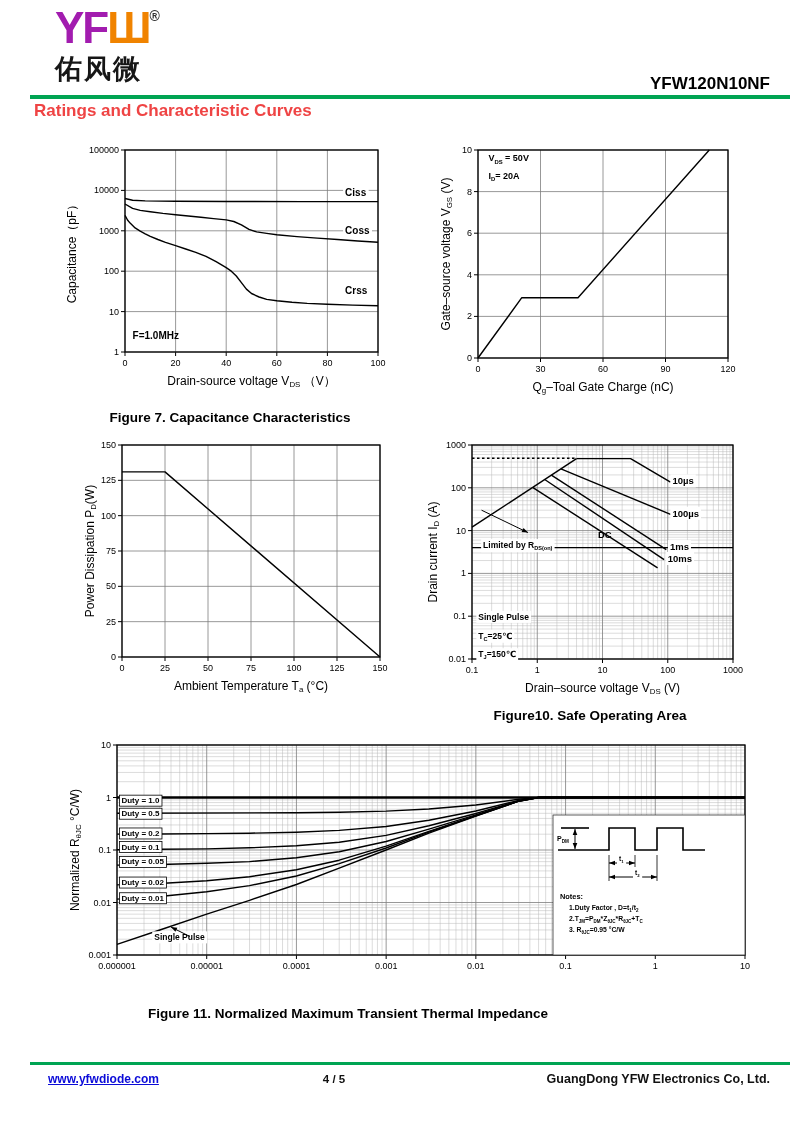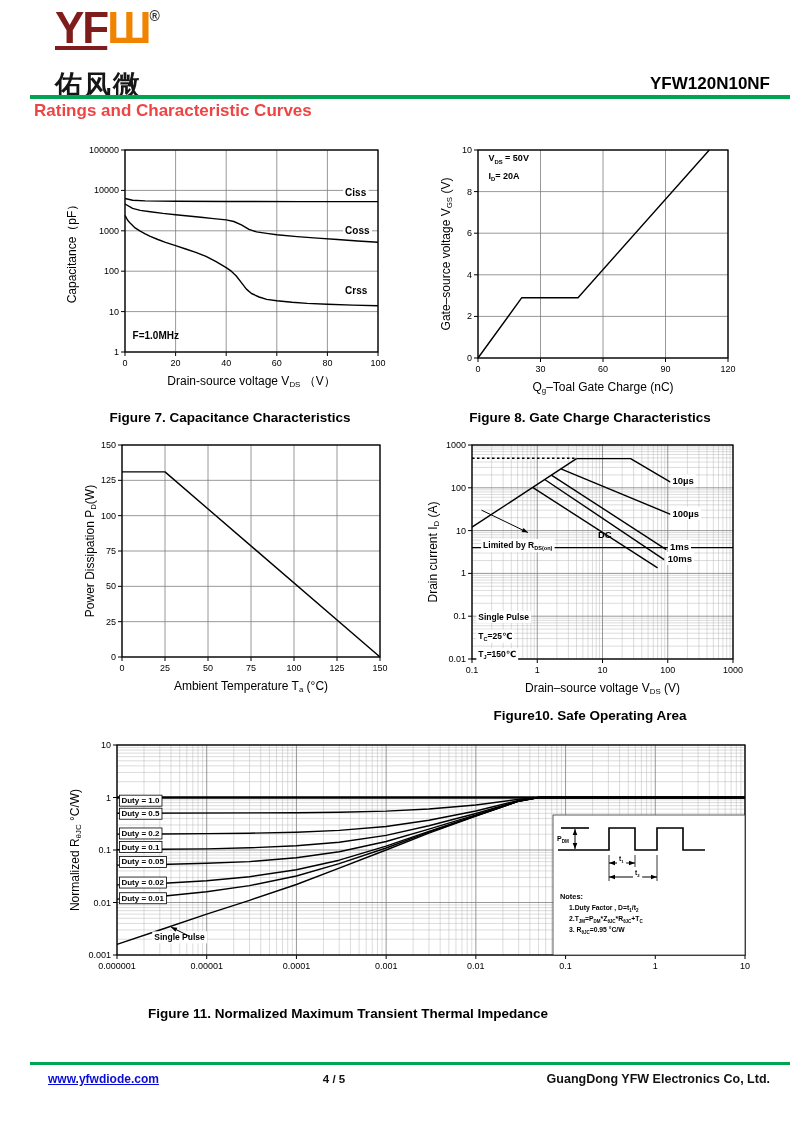--- a/index.html
+++ b/index.html
@@ -3,24 +3,24 @@
 <meta charset="utf-8">
 <style>
   * { margin:0; padding:0; box-sizing:border-box; }
   html,body { width:800px; height:1130px; background:#ffffff;
     font-family:"Liberation Sans","DejaVu Sans",sans-serif; color:#111; }
   #page { position:relative; width:800px; height:1130px; background:#fff; overflow:hidden; }
 
   
   .logo-wrap { position:absolute; left:55px; top:6px; }
   .logo-main { font-weight:bold; font-size:44px; letter-spacing:-2px; line-height:1; }
-  .logo-yf { color:#7f1d1d;text-decoration:underline; }
+  .logo-yf { color:#a21caf; }
   .logo-sha { color:#f08300; }
   .logo-reg { font-size:14px; color:#333; vertical-align:22px; font-weight:bold; letter-spacing:0; }
-  .logo-cn { font-weight:bold; font-size:27px; color:#161616; letter-spacing:2px; margin-top:17px; }
+  .logo-cn { font-weight:bold; font-size:27px; color:#161616; letter-spacing:2px; margin-top:1px; }
   .part-number { position:absolute; right:30px; top:74px; font-weight:bold; font-size:17px; color:#000; }
   .header-rule { position:absolute; left:30px; top:95px; width:760px; height:4px; background:#00a453; }
   .section-title { position:absolute; left:34px; top:101px; font-weight:bold; font-size:17px; color:#ef4444; }
 
   
   .chart-svg { position:absolute; }
   .fig-caption { position:absolute; font-weight:bold; font-size:13.5px; color:#000; text-align:center; }
 
   
   .footer-rule { position:absolute; left:30px; top:1062px; width:760px; height:3px; background:#00a453; }
@@ -134,21 +134,20 @@
         <polyline points="58.0,218.0 101.8,157.7 158.0,157.7 289.3,10.0" fill="none" stroke="#000" stroke-width="1.4" stroke-linejoin="round" stroke-dasharray="none"></polyline>
         <rect x="58" y="10" width="250" height="208" fill="none" stroke="#000" stroke-width="1.3"></rect>
         <text x="68.41666666666667" y="21.439999999999998" font-size="9" font-weight="bold" fill="#000"><tspan>V</tspan><tspan font-size="5.9" dy="2.2">DS</tspan><tspan dy="-2.2"> = 50V</tspan></text>
         <text x="68.41666666666667" y="39.120000000000005" font-size="9" font-weight="bold" fill="#000"><tspan>I</tspan><tspan font-size="5.9" dy="2.2">D</tspan><tspan dy="-2.2">= 20A</tspan></text>
         <text x="183" y="251" text-anchor="middle" font-size="12" fill="#000"><tspan>Q</tspan><tspan font-size="7.9" dy="2.2">g</tspan><tspan dy="-2.2">–Toal Gate Charge  (nC)</tspan></text>
         <text transform="rotate(-90 30 114)" x="30" y="114" text-anchor="middle" font-size="12" fill="#000"><tspan>Gate–source voltage V</tspan><tspan font-size="7.9" dy="2.2">GS</tspan><tspan dy="-2.2"> (V)</tspan></text>
       </g>
     </svg>
 
   <div class="fig-caption" style="left:60px; top:410px; width:340px;">Figure 7. Capacitance Characteristics</div>
-  <div class="fig-caption" style="left:420px; top:410px; width:340px;">Figure 8. Gate Charge Characteristics</div>
 
   <svg class="chart-svg" style="left:60px; top:437px;" width="340" height="268">
       <g font-family="&quot;Liberation Sans&quot;,&quot;DejaVu Sans&quot;,sans-serif">
         <line x1="62" y1="8" x2="62" y2="220" stroke="#7e7e7e" stroke-width="0.8"></line>
         <line x1="62" y1="220" x2="62" y2="224" stroke="#000" stroke-width="1"></line>
         <text x="62" y="234" text-anchor="middle" font-size="9" fill="#000">0</text>
         <line x1="105" y1="8" x2="105" y2="220" stroke="#7e7e7e" stroke-width="0.8"></line>
         <line x1="105" y1="220" x2="105" y2="224" stroke="#000" stroke-width="1"></line>
         <text x="105" y="234" text-anchor="middle" font-size="9" fill="#000">25</text>
         <line x1="148" y1="8" x2="148" y2="220" stroke="#7e7e7e" stroke-width="0.8"></line>

